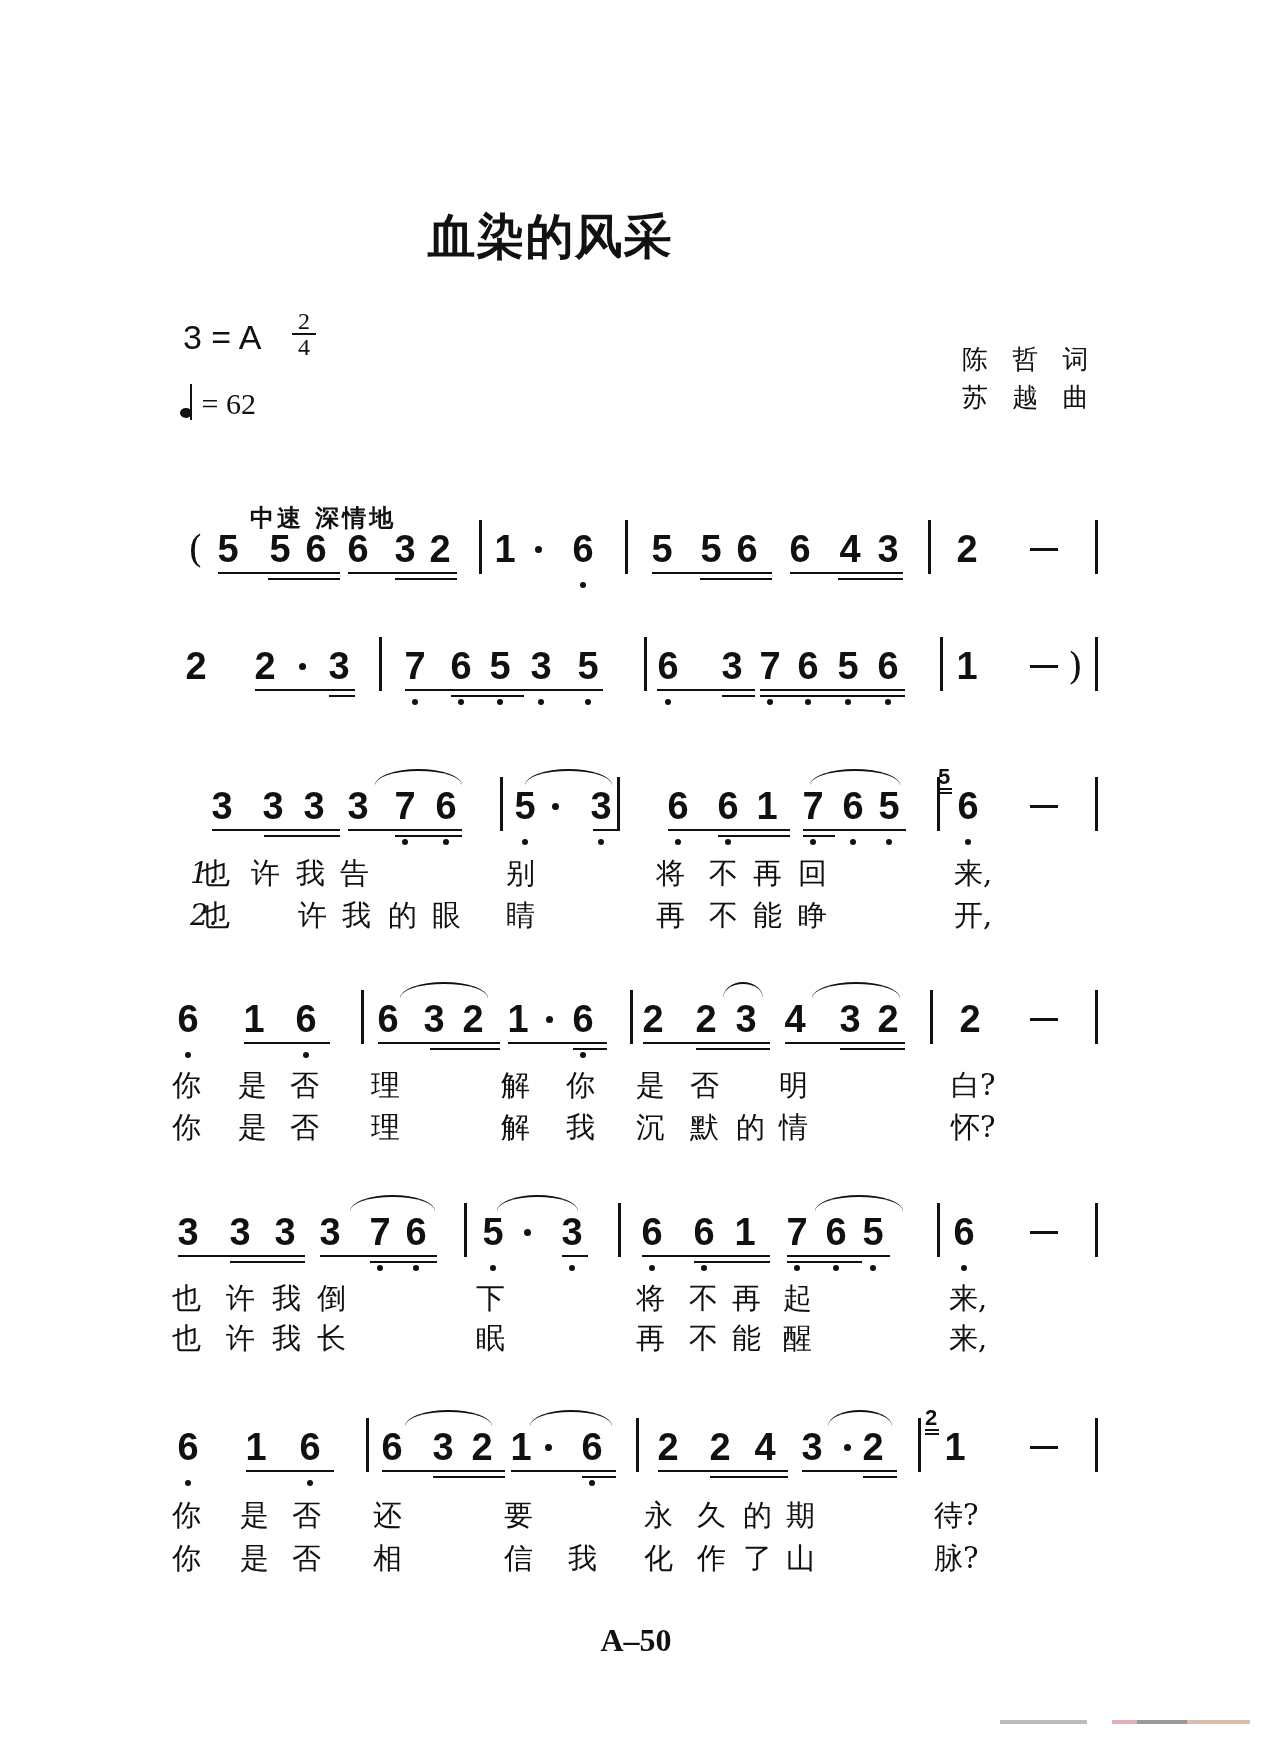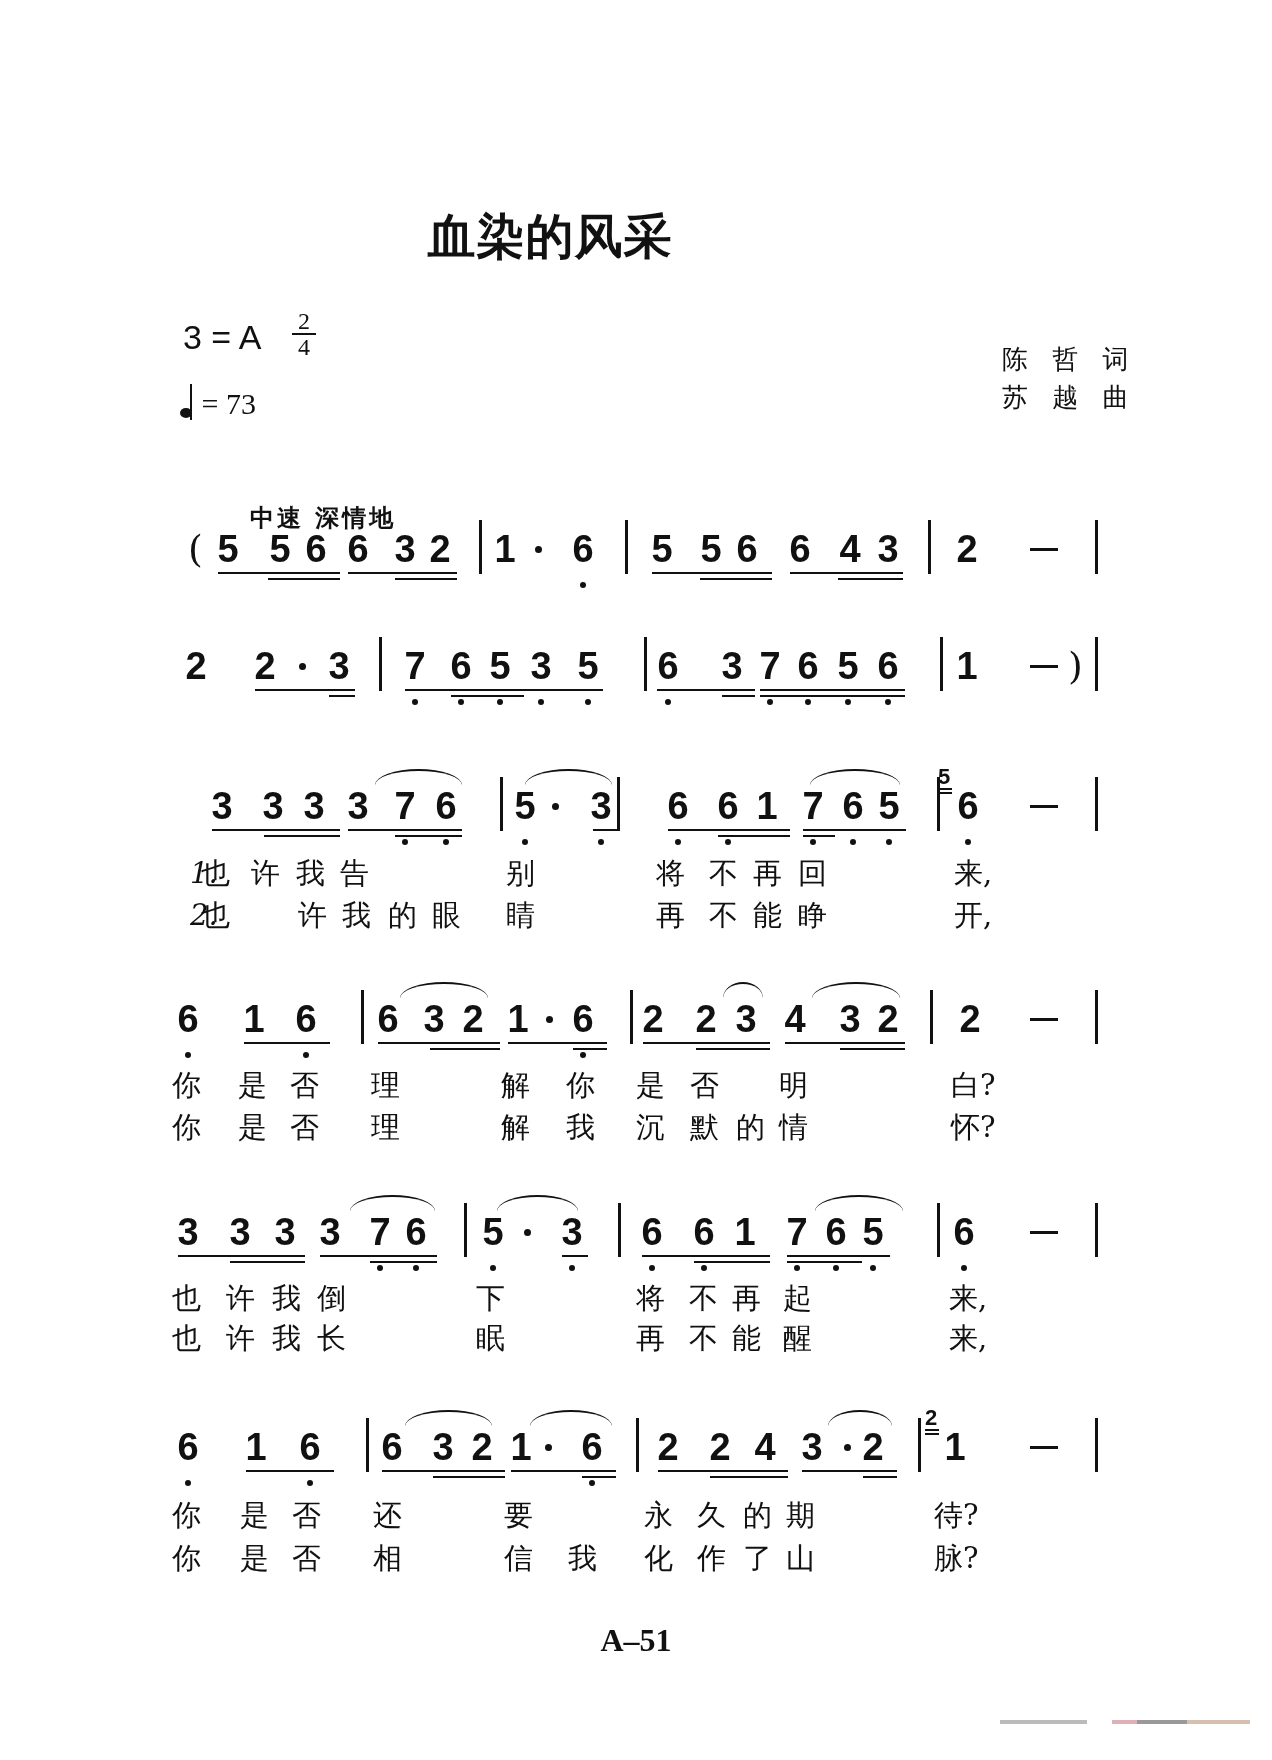--- a/index.html
+++ b/index.html
@@ -5,21 +5,21 @@
   html, body { margin: 0; padding: 0; background: #ffffff; }
   body { width: 1272px; height: 1760px; position: relative; overflow: hidden; color: #111; }
   .abs { position: absolute; }
   .title { left: 0; width: 1100px; top: 205px; text-align: center; font-family: "DejaVu Sans", sans-serif; font-weight: bold; font-size: 48px; letter-spacing: 1px; }
   .key { left: 183px; top: 318px; font-family: "Liberation Sans", sans-serif; font-size: 34px; }
   .timesig { left: 292px; top: 310px; width: 24px; text-align: center; font-family: "Liberation Serif", serif; font-size: 24px; line-height: 22px; }
   .timesig .bar { border-top: 2px solid #111; margin: 1px 0; }
   .tempo { left: 180px; top: 378px; font-family: "Liberation Serif", serif; font-size: 30px; }
   .tempo .stem { display: inline-block; width: 2px; height: 36px; background: #111; position: relative; left: 10px; top: 6px; }
   .tempo .head { display: inline-block; width: 12px; height: 10px; border-radius: 50%; background: #111; position: relative; left: -2px; top: 4px; }
-  .credits { left: 1002px; top: 340px; font-family: "DejaVu Serif", serif; font-size: 26px; line-height: 38px; letter-spacing: 8px; }
+  .credits { left: 962px; top: 340px; font-family: "DejaVu Serif", serif; font-size: 26px; line-height: 38px; letter-spacing: 8px; }
   .expr { left: 250px; top: 502px; font-family: "DejaVu Sans", sans-serif; font-weight: bold; font-size: 24px; letter-spacing: 3px; }
   .note { font-family: "Liberation Sans", sans-serif; font-weight: bold; font-size: 38px; line-height: 38px; width: 30px; text-align: center; }
   .dot-below { width: 6px; height: 6px; border-radius: 50%; background: #111; }
   .aug { width: 7px; height: 7px; border-radius: 50%; background: #111; }
   .ul { height: 2px; background: #111; }
   .barline { width: 3px; background: #111; }
   .dash { height: 3px; width: 28px; background: #111; }
   .paren { font-family: "DejaVu Serif", serif; font-size: 38px; line-height: 38px; }
   .slur { border-top: 2px solid #111; border-radius: 50% 50% 0 0 / 100% 100% 0 0; height: 14px; }
   .lyric { font-family: "DejaVu Serif", serif; font-size: 29px; line-height: 30px; }
@@ -33,21 +33,21 @@
 <div class="abs title">血染的风采</div>
 
 <div class="abs key">3 = A</div>
 <div class="abs timesig">
   <div>2</div>
   <div class="bar"></div>
   <div>4</div>
 </div>
 <div class="abs tempo">
   <span><span class="stem"></span><span class="head"></span></span>
-  <span>= 73</span>
+  <span>= 62</span>
 </div>
 
 <div class="abs credits">
   <div>陈 哲 词</div>
   <div>苏 越 曲</div>
 </div>
 
 <div class="abs expr">中速 深情地</div>
 
 <div id="score">
@@ -367,14 +367,14 @@
     <div class="abs lyric" style="left: 373px; top: 1543px;">相</div>
     <div class="abs lyric" style="left: 504px; top: 1543px;">信</div>
     <div class="abs lyric" style="left: 568px; top: 1543px;">我</div>
     <div class="abs lyric" style="left: 644px; top: 1543px;">化</div>
     <div class="abs lyric" style="left: 697px; top: 1543px;">作</div>
     <div class="abs lyric" style="left: 743px; top: 1543px;">了</div>
     <div class="abs lyric" style="left: 786px; top: 1543px;">山</div>
     <div class="abs lyric" style="left: 934px; top: 1543px;">脉?</div>
   </div>
 
-<div class="abs page-num">A–51</div>
+<div class="abs page-num">A–50</div>
 <div class="abs wm"></div>
 
 </body></html>

